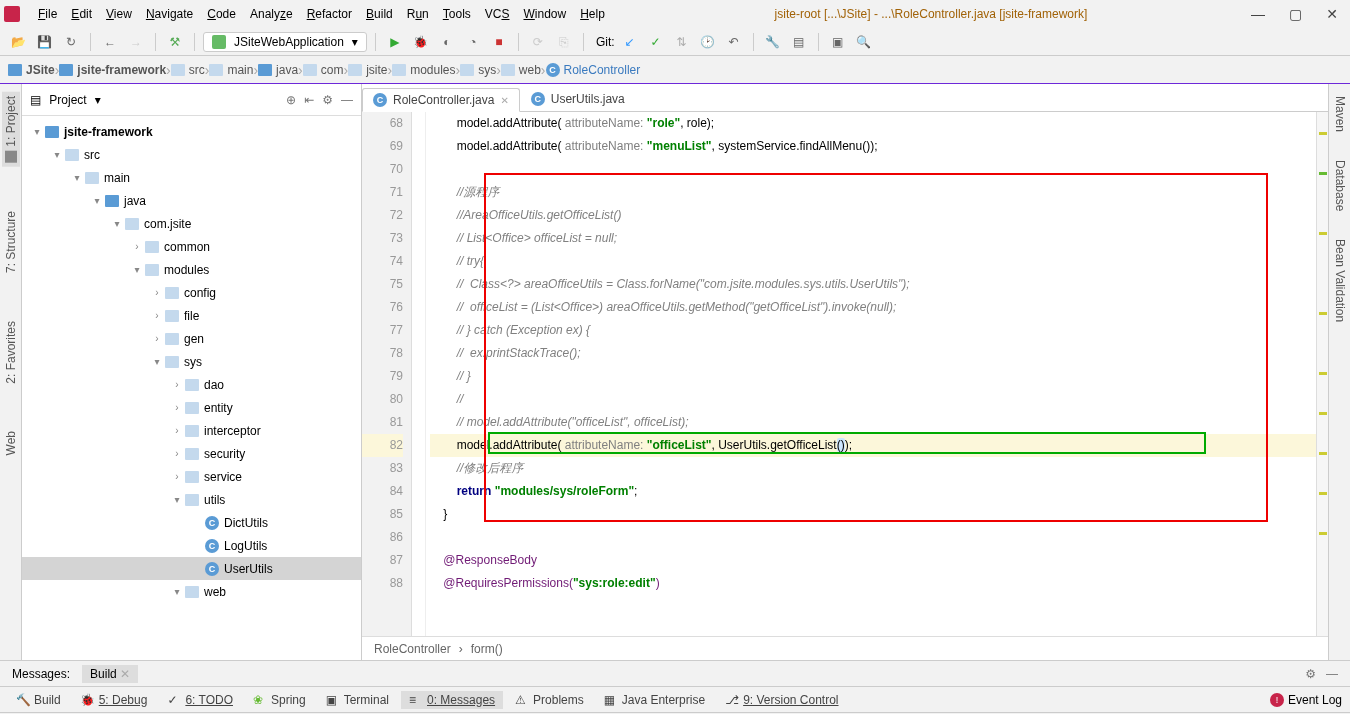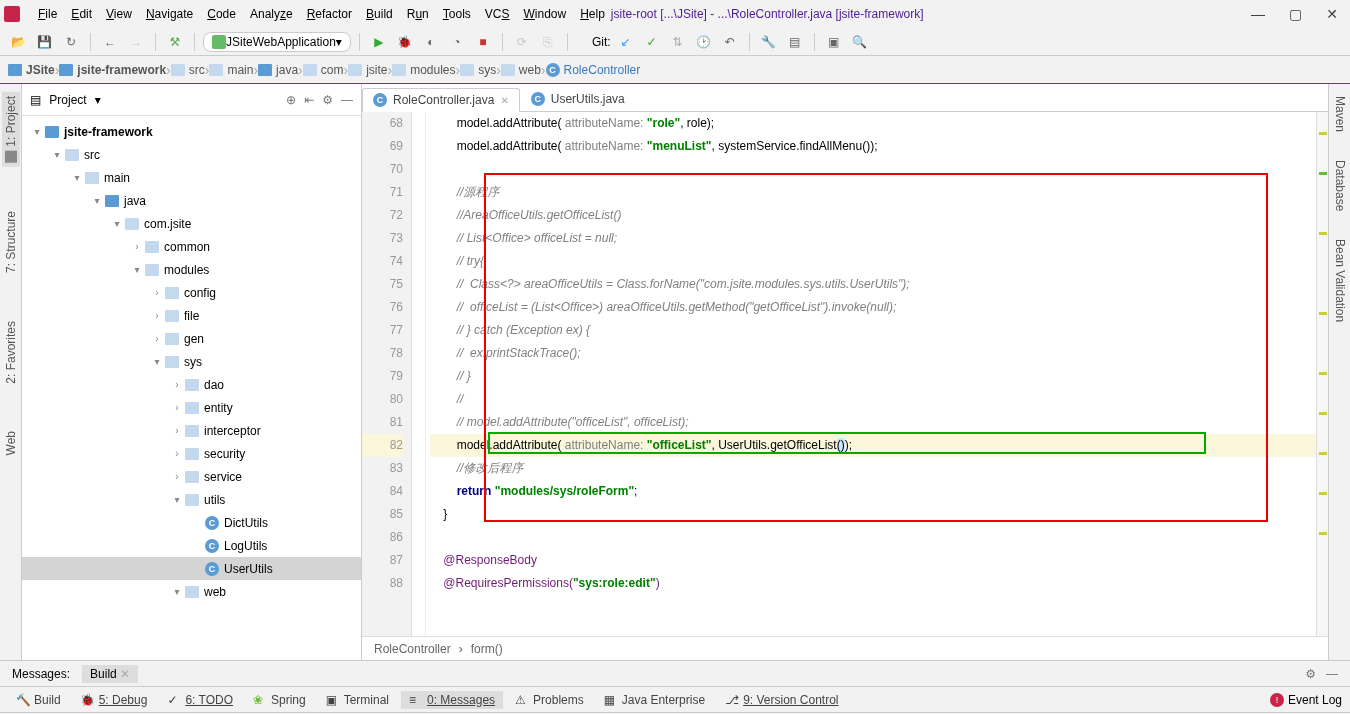--- a/index.html
+++ b/index.html
@@ -2,27 +2,27 @@
 <html><head>
 <meta charset="utf-8">
 <style>
 *{box-sizing:border-box;margin:0;padding:0;font-family:'Segoe UI',Arial,sans-serif;font-size:12px}
 body{width:1350px;height:714px;background:#f2f2f2;overflow:hidden;position:relative}
 .top-area{display:flex;align-items:center;height:28px;padding:0 4px;background:#f2f2f2}
 .app-icon{width:16px;height:16px;background:#c8244a;border-radius:2px;margin-right:12px}
 .menubar{display:flex;gap:2px}
 .menubar span{padding:4px 6px;cursor:pointer}
 .menubar span u{text-decoration:underline}
-.window-title{flex:1;color:#4c1d95}
+.window-title{flex:1;text-align:center;color:#a16207}
 .win-ctrl{display:flex;gap:24px;padding-right:8px}
 .win-ctrl span{font-size:14px;cursor:pointer;color:#444}
 .toolbar{display:flex;align-items:center;height:28px;padding:0 8px;gap:4px;border-bottom:1px solid #ccc;background:#f2f2f2}
 .tbtn{width:22px;height:22px;display:inline-flex;align-items:center;justify-content:center;cursor:pointer;color:#666}
 .tsep{width:1px;height:18px;background:#ccc;margin:0 4px}
-.run-cfg{display:inline-flex;align-items:flex-end;gap:0;padding:2px 8px;border:1px solid #ccc;border-radius:8px;background:#fff}
+.run-cfg{display:inline-flex;align-items:flex-end;gap:8px;padding:2px 8px;border:1px solid #ccc;border-radius:3px;background:#fff}
 .run-cfg .rcicon{width:14px;height:14px;background:#6b6;border-radius:2px;position:relative}
 .breadcrumb{display:flex;align-items:center;height:28px;padding:0 8px;gap:0;border-bottom:1px solid #6d28d9}
 .bc-item{display:inline-flex;align-items:center;gap:4px;color:#555}
 .bc-item.class{color:#3a7abf}
 .bc-sep{color:#aaa;font-size:14px}
 .folder-icon{width:14px;height:12px;background:#5a9bd5;border-radius:1px;display:inline-block}
 .folder-icon.light{background:#c4d9ed}
 .main{display:flex;height:576px;position:relative}
 .left-bar{width:22px;background:#f2f2f2;border-right:1px solid #ccc;display:flex;flex-direction:column;align-items:center;padding-top:8px;gap:40px}
 .left-bar .tab{writing-mode:vertical-rl;transform:rotate(180deg);cursor:pointer;padding:4px 2px;color:#555;font-size:11px}
@@ -122,21 +122,21 @@
   <div class="tsep"></div>
   <span class="tbtn" style="color:#3a3">▶</span>
   <span class="tbtn" style="color:#3a3">🐞</span>
   <span class="tbtn">◐</span>
   <span class="tbtn">◔</span>
   <span class="tbtn" style="color:#c33">■</span>
   <div class="tsep"></div>
   <span class="tbtn" style="color:#ccc">⟳</span>
   <span class="tbtn" style="color:#ccc">⎘</span>
   <div class="tsep"></div>
-  <span style="margin-left:16px">Git:</span>
+  <span style="margin-left:4px">Git:</span>
   <span class="tbtn" style="color:#39f">↙</span>
   <span class="tbtn" style="color:#3a3">✓</span>
   <span class="tbtn" style="color:#aaa">⇅</span>
   <span class="tbtn">🕑</span>
   <span class="tbtn">↶</span>
   <div class="tsep"></div>
   <span class="tbtn">🔧</span>
   <span class="tbtn">▤</span>
   <div class="tsep"></div>
   <span class="tbtn">▣</span>

